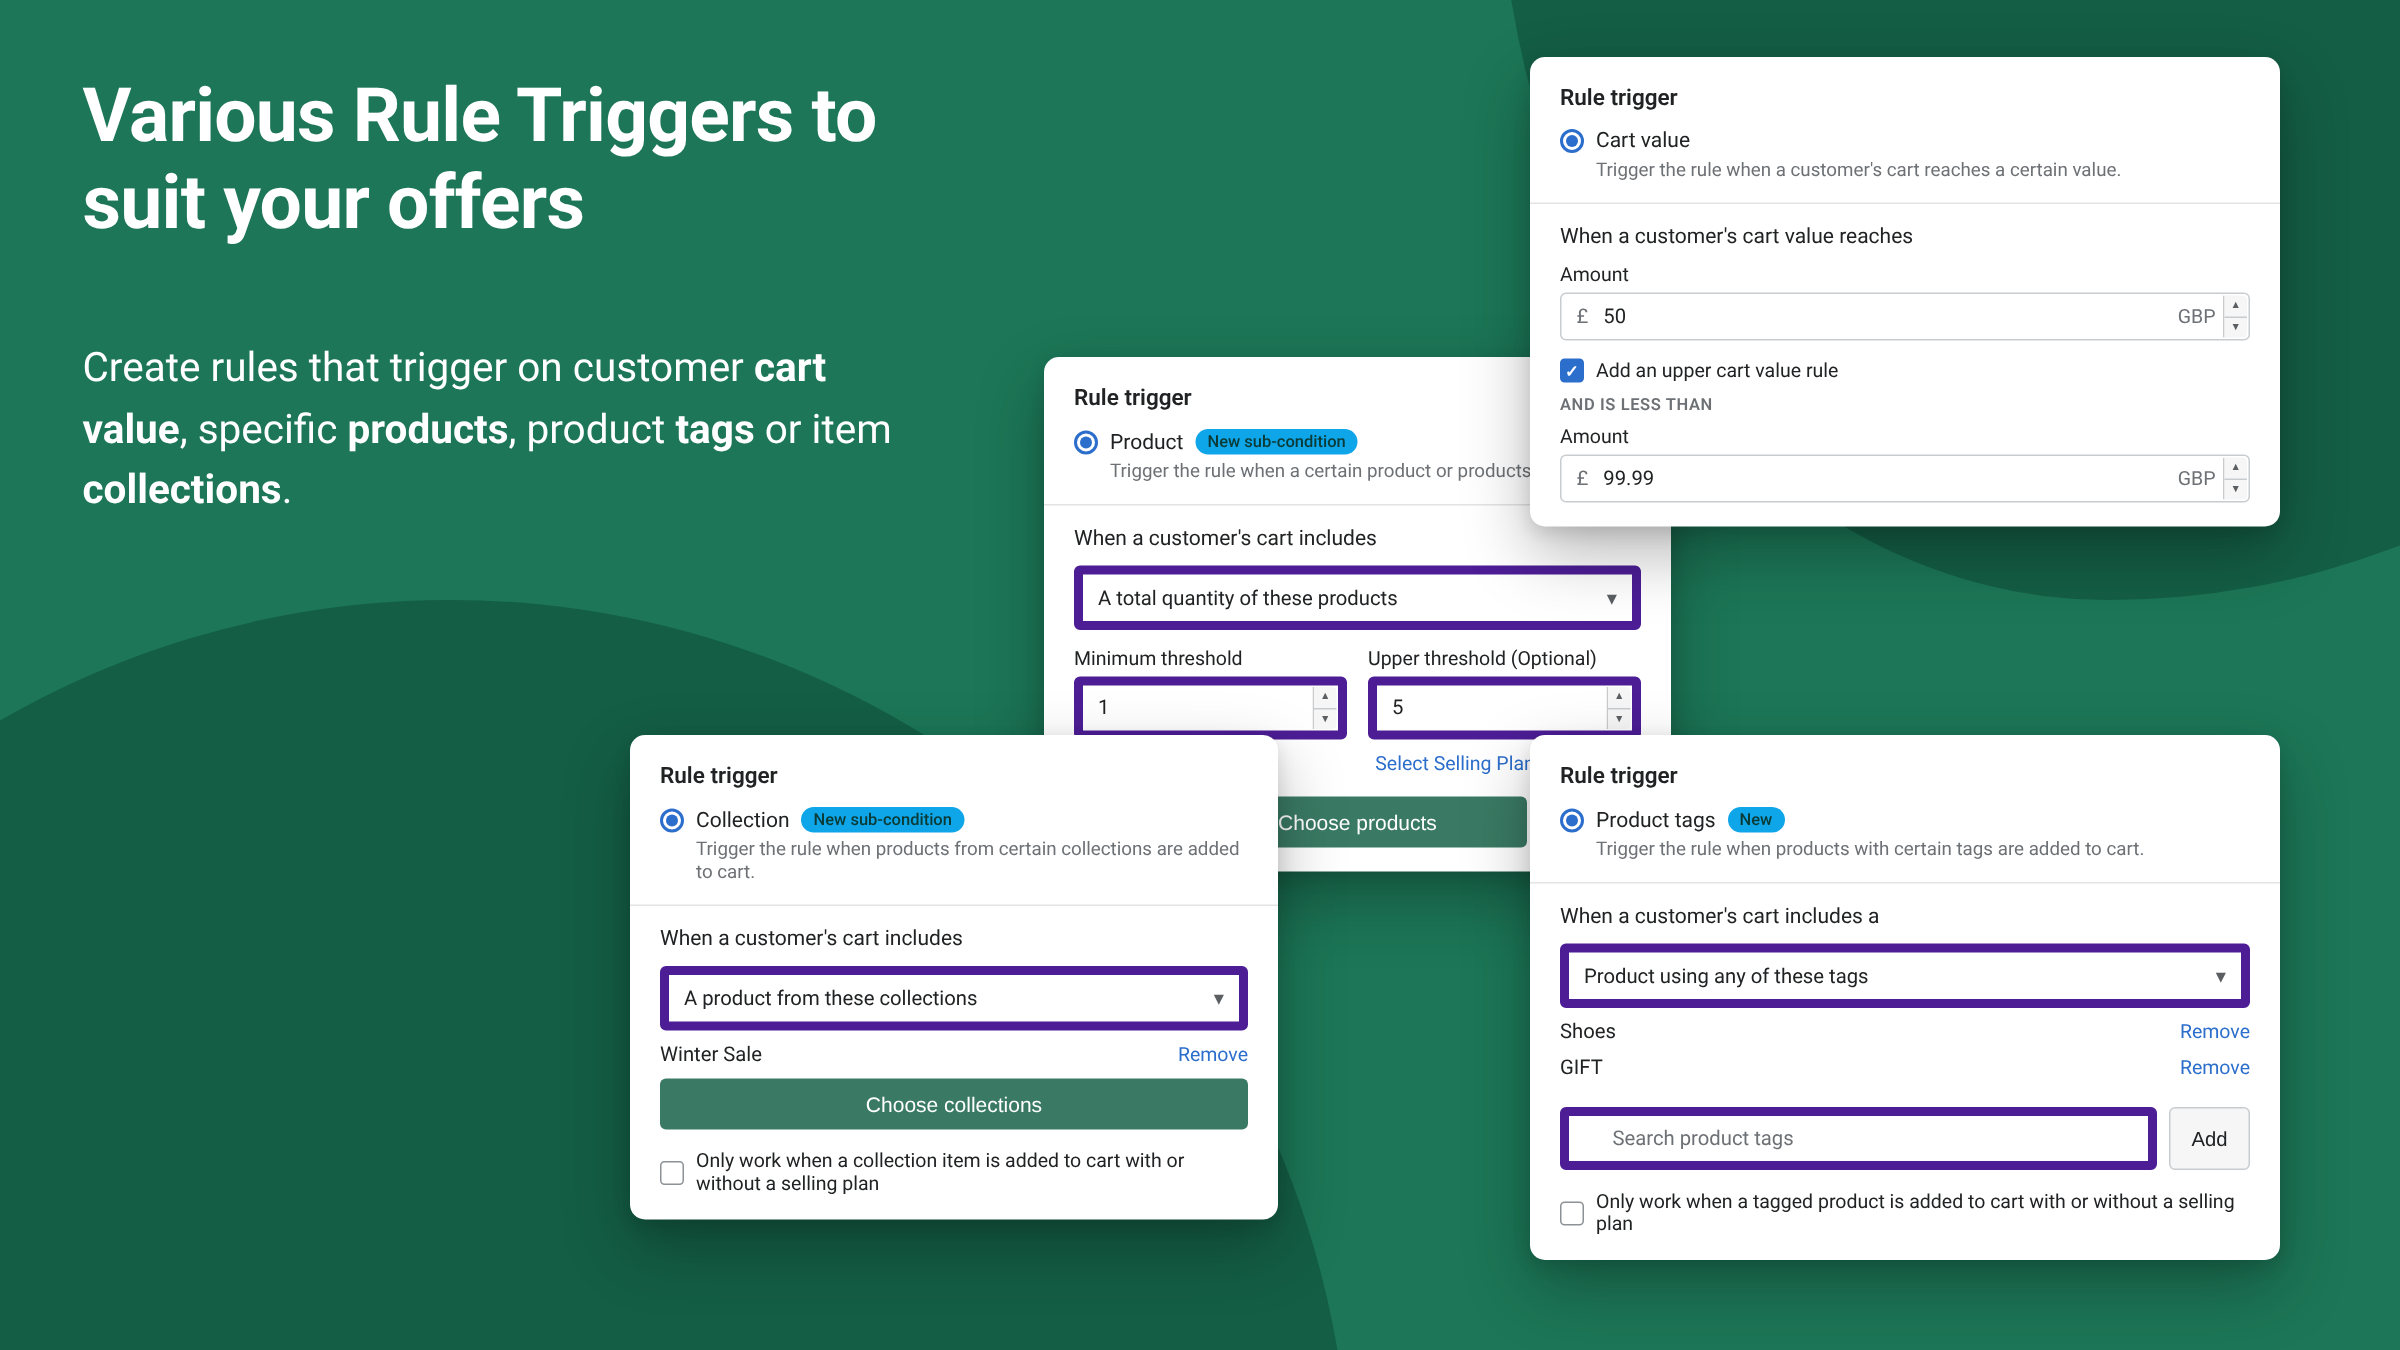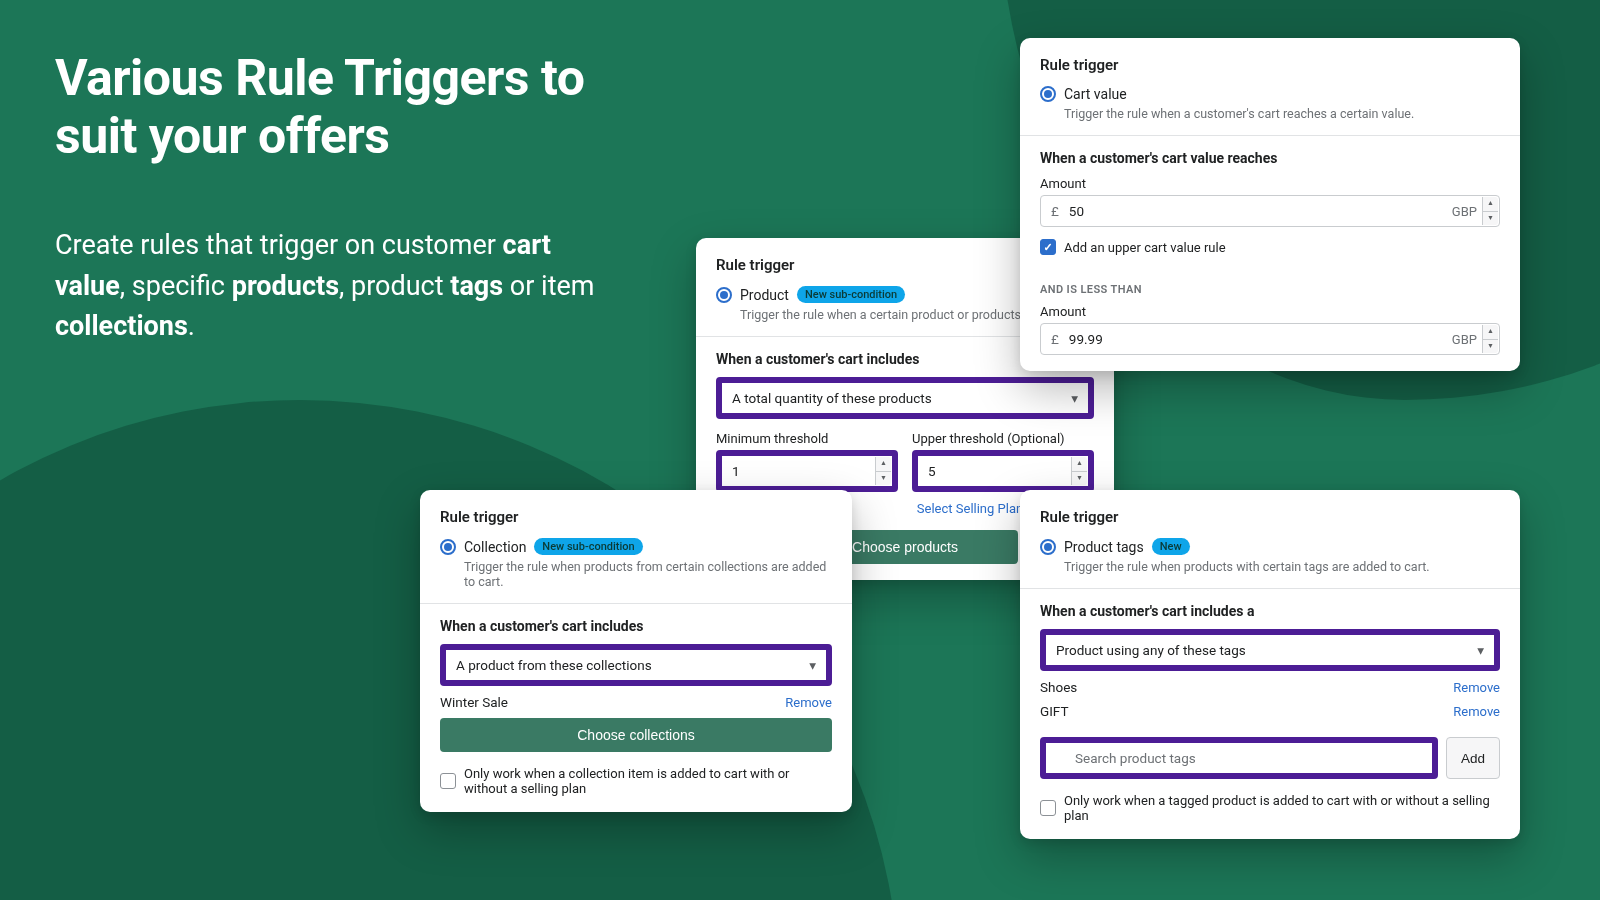--- a/index.html
+++ b/index.html
@@ -55,21 +55,21 @@
   }
   .radio::after { content: ""; width: 8px; height: 8px; background: #2c6ecb; border-radius: 50%; }
   .radio-label { font-size: 14px; font-weight: 400; }
   .badge {
     background: #0ea5e9; color: #0b3b36; font-size: 11px; padding: 2px 8px;
     border-radius: 10px; font-weight: 500;
   }
   .help { color: #6d7175; font-size: 12.5px; margin-left: 24px; margin-top: 2px; }
   .divider { height: 1px; background: #e1e3e5; margin: 14px -20px; }
 
-  .section-label { font-weight: 700; font-size: 14px; margin-bottom: 10px; }
+  .section-label { font-weight: 400; font-size: 14px; margin-bottom: 10px; }
   .field-label { font-size: 13px; color: #202223; margin-bottom: 4px; display: block; }
   .select, .input {
     width: 100%;
     border: 6px solid #4c1d95;
     border-radius: 4px;
     padding: 7px 10px;
     font-size: 13.5px;
     background: #fff;
     color: #202223;
     display: flex; align-items: center; justify-content: space-between; gap: 20px;
@@ -113,21 +113,21 @@
   .checkbox.checked::after { content:"✓"; color:#fff; font-size:11px; font-weight:700; }
 
   .currency-input {
     display:flex; align-items:center; border:1px solid #c9cccf; border-radius:4px;
     background:#fff; position:relative; padding: 0;
   }
   .currency-input .prefix { padding:7px 6px 7px 10px; color:#6d7175; font-size:13.5px; }
   .currency-input .val { flex:1; padding:7px 4px; font-size:13.5px; }
   .currency-input .suffix { padding:7px 22px 7px 6px; color:#6d7175; font-size:13px; }
 
-  .small-caps { font-size:11px; font-weight:600; letter-spacing:0.4px; color:#6d7175; text-transform:uppercase; margin:28px 0 8px; }
+  .small-caps { font-size:11px; font-weight:600; letter-spacing:0.4px; color:#6d7175; text-transform:uppercase; margin:8px 0 8px; }
 
   
   #card-cart { top: 38px; right: 80px; width: 500px; z-index: 6; }
   #card-product { top: 238px; left: 696px; width: 418px; z-index: 4; }
   #card-collection { top: 490px; left: 420px; width: 432px; z-index: 5; }
   #card-tags { top: 490px; right: 80px; width: 500px; z-index: 5; }
 
   .search-row { display:flex; gap:8px; margin-top:10px; }
   .search-row .input { flex:1; color:#6d7175;padding-left:29px; }
 </style>

